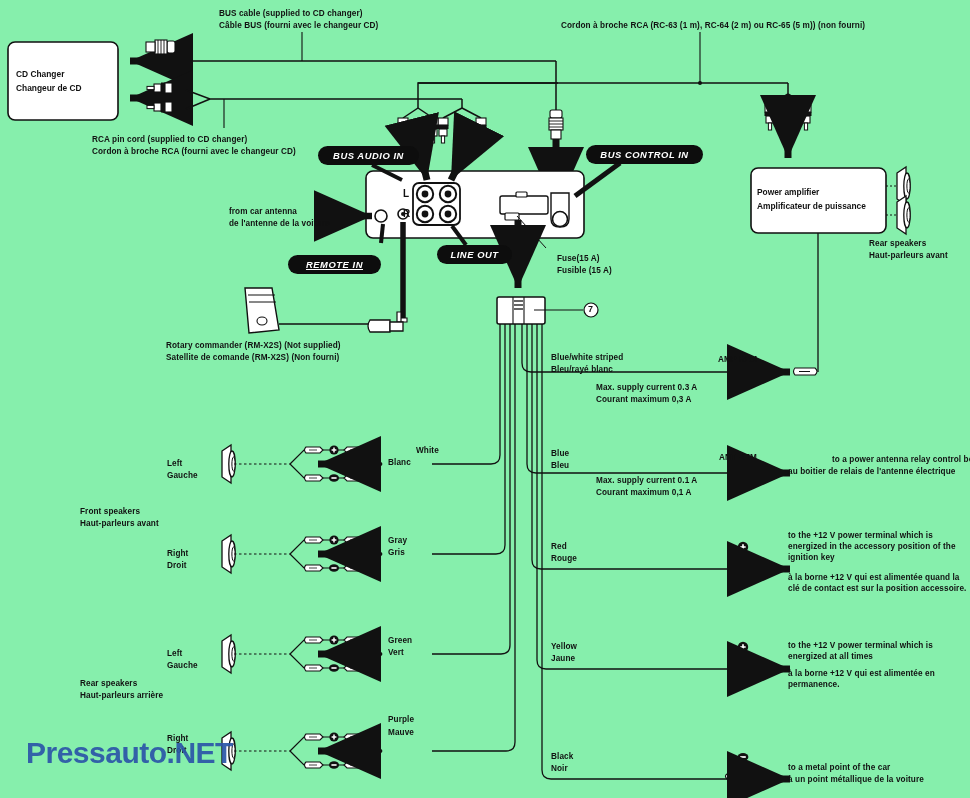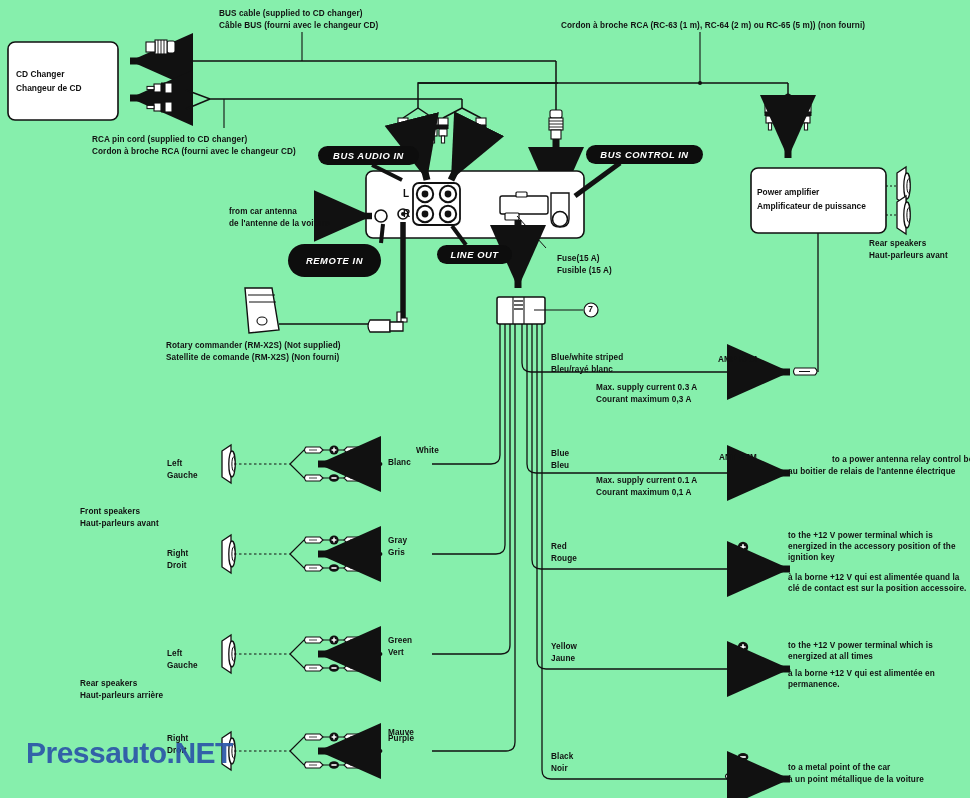--- a/index.html
+++ b/index.html
@@ -396,21 +396,21 @@
   <div class="boxlbl" style="left:16px; top:82px;">Changeur de CD</div>
 
   <div class="boxlbl" style="left:757px; top:186px;">Power amplifier</div>
   <div class="boxlbl" style="left:757px; top:200px;">Amplificateur de puissance</div>
 
   <div class="lbl" style="left:869px; top:238px;">Rear speakers</div>
   <div class="lbl" style="left:869px; top:250px;">Haut-parleurs avant</div>
 
   <div class="pill" style="left:318px; top:146px; width:101px; height:19px;">BUS AUDIO IN</div>
   <div class="pill" style="left:586px; top:145px; width:117px; height:19px;">BUS CONTROL IN</div>
-  <div class="pill" style="left:288px; top:244px; width:93px;  height:33px;">REMOTE IN</div>
+  <div class="pill" style="left:288px; top:255px; width:93px;  height:19px;text-decoration:underline;">REMOTE IN</div>
   <div class="pill" style="left:437px; top:245px; width:75px;  height:19px;">LINE OUT</div>
 
   <div class="lbl" style="left:403px; top:188px; font-size:10px;">L</div>
   <div class="lbl" style="left:403px; top:208px; font-size:10px;">R</div>
 
   <div class="lbl" style="left:229px; top:206px;">from car antenna</div>
   <div class="lbl" style="left:229px; top:218px;">de l'antenne de la voiture</div>
 
   <div class="lbl" style="left:557px; top:253px;">Fuse(15 A)</div>
   <div class="lbl" style="left:557px; top:265px;">Fusible (15 A)</div>
@@ -435,21 +435,21 @@
   <div class="lbl" style="left:388px; top:535px;">Gray</div>
   <div class="lbl" style="left:388px; top:547px;">Gris</div>
 
   <div class="lbl" style="left:167px; top:648px;">Left</div>
   <div class="lbl" style="left:167px; top:660px;">Gauche</div>
   <div class="lbl" style="left:388px; top:635px;">Green</div>
   <div class="lbl" style="left:388px; top:647px;">Vert</div>
 
   <div class="lbl" style="left:167px; top:733px;">Right</div>
   <div class="lbl" style="left:167px; top:745px;">Droit</div>
-  <div class="lbl" style="left:388px; top:733px;">Purple</div>
+  <div class="lbl" style="left:388px; top:714px;">Purple</div>
   <div class="lbl" style="left:388px; top:727px;">Mauve</div>
 
   <div class="lbl" style="left:551px; top:352px;">Blue/white striped</div>
   <div class="lbl" style="left:551px; top:364px;">Bleu/rayé blanc</div>
   <div class="lbl" style="left:596px; top:382px;">Max. supply current 0.3 A</div>
   <div class="lbl" style="left:596px; top:394px;">Courant maximum 0,3 A</div>
   <div class="lbl" style="left:718px; top:354px;">AMP REM</div>
 
   <div class="lbl" style="left:551px; top:448px;">Blue</div>
   <div class="lbl" style="left:551px; top:460px;">Bleu</div>

